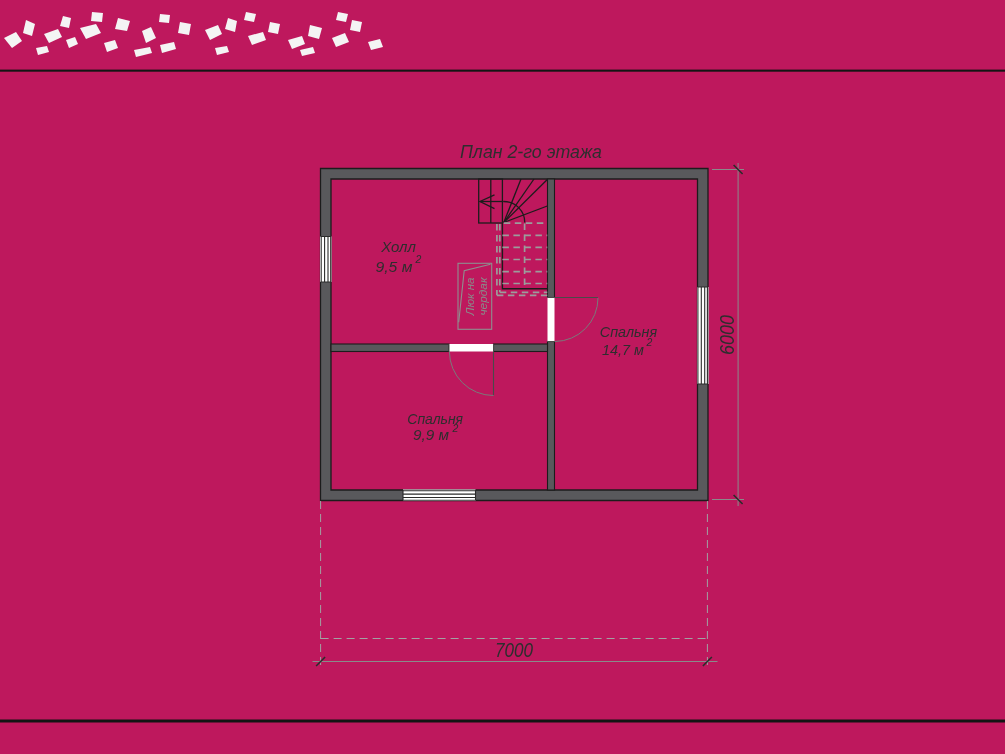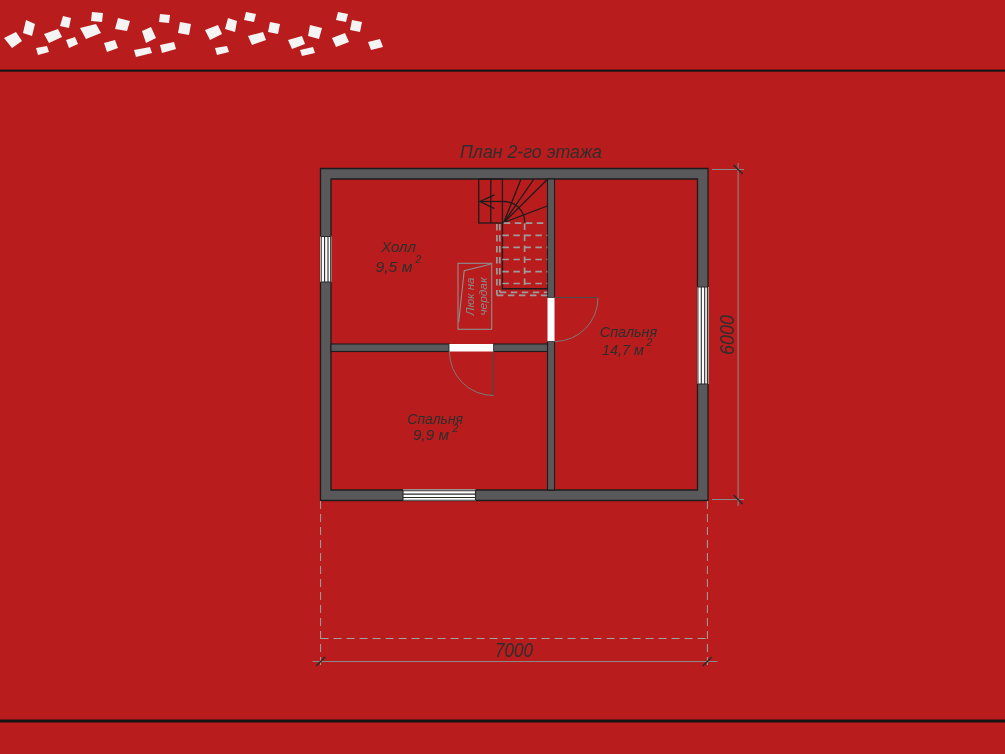--- a/index.html
+++ b/index.html
@@ -1,16 +1,16 @@
 <!DOCTYPE html>
 <html><head>
 <meta charset="utf-8">
 <style>
   html,body{margin:0;padding:0;background:#ffffff;}
-  #page{position:relative;width:1005px;height:754px;background:#b91c1c;overflow:hidden;}
+  #page{position:relative;width:1005px;height:754px;background:#be185d;overflow:hidden;}
   svg text{font-family:"Liberation Sans", sans-serif;font-style:italic;}
 </style>
 </head>
 <body>
 <div id="page">
 <svg width="1005" height="754" viewBox="0 0 1005 754" xmlns="http://www.w3.org/2000/svg">
 
 <rect x="0" y="69.6" width="1005" height="2.1" fill="#141414"></rect>
 
 <g fill="#f4f4f4" stroke="none">

